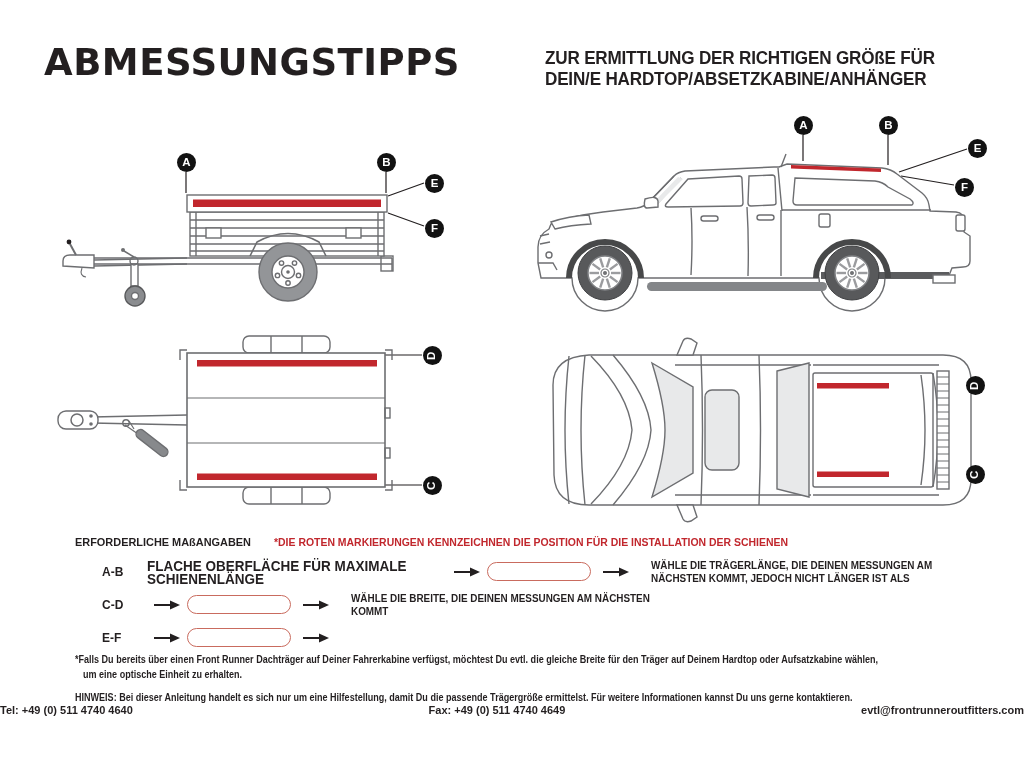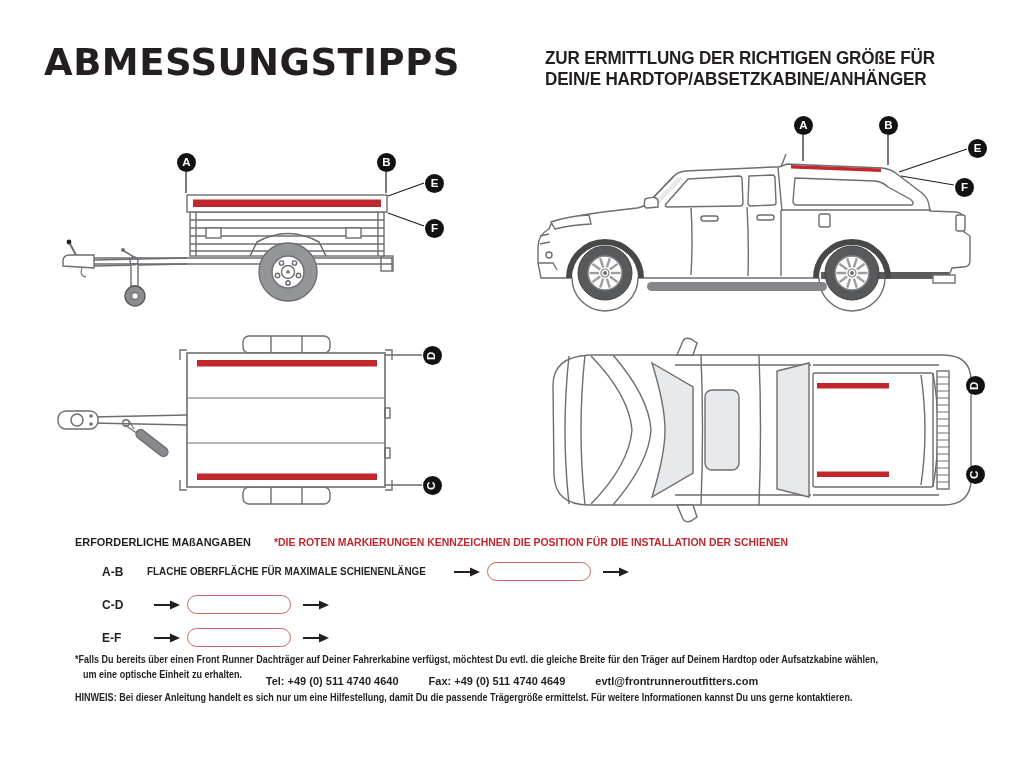--- a/index.html
+++ b/index.html
@@ -28,33 +28,33 @@
     font-size:11.5px;font-weight:700;line-height:1;z-index:5;
   }
   .badge.rot span{display:inline-block;transform:rotate(-90deg);}
   
   .legend-head{left:75px;top:536px;display:flex;gap:14px;align-items:flex-end;white-space:nowrap;}
   .legend-head .black{font-size:11.5px;font-weight:700;transform:scaleX(.95);transform-origin:0 50%;display:inline-block;}
   .legend-head .red{font-size:11px;font-weight:700;color:#c1272d;transform:scaleX(.95);transform-origin:0 50%;display:inline-block;}
   .legend-rows{left:86px;top:555px;width:900px;margin-left:16px;}
   .lrow{display:flex;align-items:center;height:33px;}
   .c-code{width:45px;font-size:12px;font-weight:700;flex:0 0 auto;}
-  .c-desc{width:300px;flex:0 0 auto;font-size:11px;font-weight:700;line-height:13px;}
+  .c-desc{width:300px;flex:0 0 auto;font-size:15px;font-weight:700;line-height:13px;}
   .c-desc .cond{display:inline-block;width:330px;transform:scaleX(.9);transform-origin:0 50%;}
   .c-arrow1{width:40px;flex:0 0 auto;display:flex;justify-content:center;}
   .c-pill{width:104px;height:19px;flex:0 0 auto;border:1.5px solid #c96b5e;border-radius:10px;background:#fff;box-sizing:border-box;}
   .c-arrow2{width:60px;flex:0 0 auto;display:flex;justify-content:flex-start;padding-left:12px;box-sizing:border-box;}
   .c-rec{flex:1;font-size:11px;font-weight:700;line-height:13px;}
   .c-rec .cond{display:inline-block;width:370px;transform:scaleX(.9);transform-origin:0 50%;}
   .arrow-svg{width:26px;height:10px;}
   
   .fnote1{left:75px;top:653px;font-size:10.5px;font-weight:700;white-space:nowrap;transform:scaleX(.86);transform-origin:0 0;}
   .fnote2{left:83px;top:668px;font-size:10.5px;font-weight:700;white-space:nowrap;transform:scaleX(.86);transform-origin:0 0;}
   .hint{left:75px;top:691px;font-size:10.5px;font-weight:700;white-space:nowrap;transform:scaleX(.86);transform-origin:0 0;}
-  .contact{left:0;top:675px;width:1024px;display:flex;justify-content:center;gap:30px;font-size:11px;font-weight:700;}
+  .contact{left:0;top:704px;width:1024px;display:flex;justify-content:space-between;gap:30px;font-size:11px;font-weight:700;}
 </style>
 </head>
 <body>
 
 <div class="abs title">ABMESSUNGSTIPPS</div>
 <div class="abs subtitle">
   <div>ZUR ERMITTLUNG DER RICHTIGEN GRÖßE FÜR</div>
   <div>DEIN/E HARDTOP/ABSETZKABINE/ANHÄNGER</div>
 </div>
 
@@ -292,37 +292,39 @@
           <polygon points="16,0.5 26,5 16,9.5" fill="#231f20"></polygon>
         </svg>
     </div>
     <div class="c-pill"></div>
     <div class="c-arrow2">
       <svg class="arrow-svg" viewBox="0 0 26 10">
           <line x1="0" y1="5" x2="17" y2="5" stroke="#231f20" stroke-width="2"></line>
           <polygon points="16,0.5 26,5 16,9.5" fill="#231f20"></polygon>
         </svg>
     </div>
+    <div class="c-rec"><span class="cond">WÄHLE DIE TRÄGERLÄNGE, DIE DEINEN MESSUNGEN AM NÄCHSTEN KOMMT, JEDOCH NICHT LÄNGER IST ALS</span></div>
   </div>
 
   <div class="lrow">
     <div class="c-code">C-D</div>
     <div class="c-arrow1">
       <svg class="arrow-svg" viewBox="0 0 26 10">
           <line x1="0" y1="5" x2="17" y2="5" stroke="#231f20" stroke-width="2"></line>
           <polygon points="16,0.5 26,5 16,9.5" fill="#231f20"></polygon>
         </svg>
     </div>
     <div class="c-pill"></div>
     <div class="c-arrow2">
       <svg class="arrow-svg" viewBox="0 0 26 10">
           <line x1="0" y1="5" x2="17" y2="5" stroke="#231f20" stroke-width="2"></line>
           <polygon points="16,0.5 26,5 16,9.5" fill="#231f20"></polygon>
         </svg>
     </div>
+    <div class="c-rec"><span class="cond">WÄHLE DIE BREITE, DIE DEINEN MESSUNGEN AM NÄCHSTEN KOMMT</span></div>
   </div>
 
   <div class="lrow">
     <div class="c-code">E-F</div>
     <div class="c-arrow1">
       <svg class="arrow-svg" viewBox="0 0 26 10">
           <line x1="0" y1="5" x2="17" y2="5" stroke="#231f20" stroke-width="2"></line>
           <polygon points="16,0.5 26,5 16,9.5" fill="#231f20"></polygon>
         </svg>
     </div>

